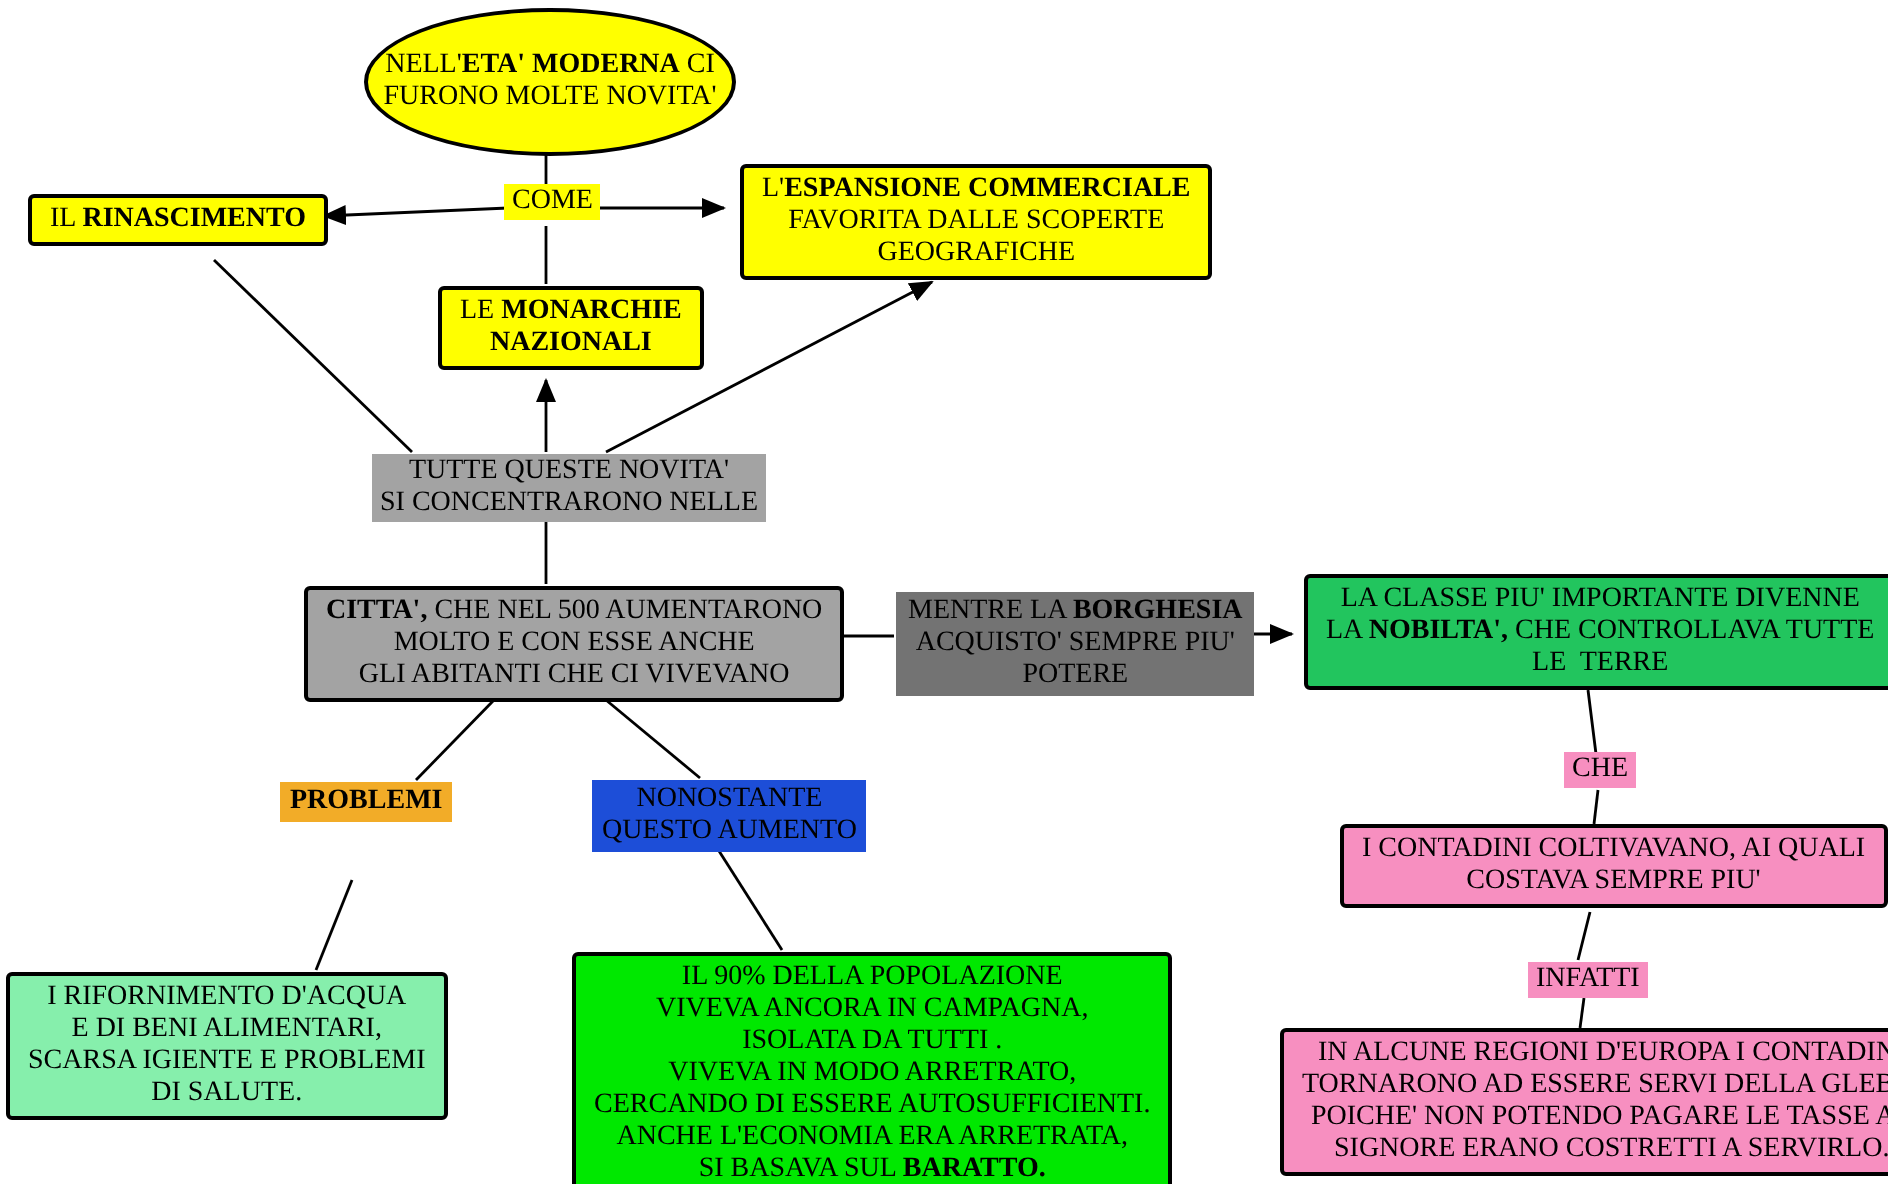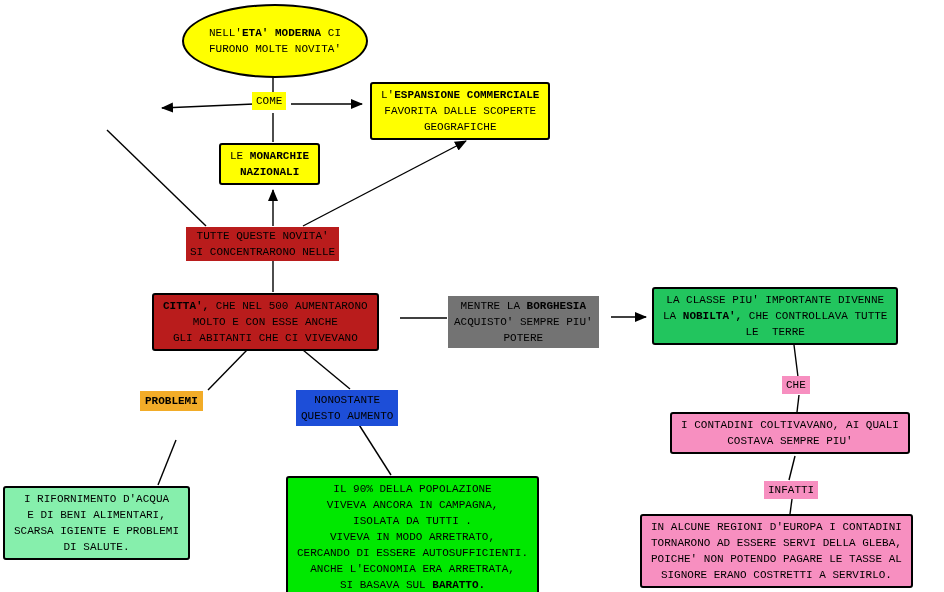--- a/index.html
+++ b/index.html
@@ -1,34 +1,34 @@
 <!DOCTYPE html>
 <html><head>
 <meta charset="utf-8">
 <style>
   html,body{margin:0;padding:0;background:#fff;}
   .stage{
     position:relative;width:944px;height:592px;background:#ffffff;overflow:hidden;
-    font-family:Liberation Mono, monospace;font-size:11px;color:#000;
+    font-family:Liberation Serif, serif;font-size:14px;color:#000;
   }
   .connectors{position:absolute;left:0;top:0;width:944px;height:592px;}
   .node{
     position:absolute;text-align:center;white-space:pre;line-height:16px;
     box-sizing:border-box;
   }
   .box{border:2px solid #000;border-radius:3px;padding:3px 9px;}
   .sharp{padding:2px 6px;}
   .flat{padding:1px 4px;}
   .ellipse{
     border:2px solid #000;border-radius:50%;width:186px;height:74px;
     display:flex;align-items:center;justify-content:center;padding:0;
   }
   .ellipse .txt{white-space:pre;text-align:center;}
   .c-yellow{background:#FFFF00;}
-  .c-pale{background:#b91c1c;}
+  .c-pale{background:#a3a3a3;}
   .c-red{background:#737373;}
   .c-magenta{background:#22c55e;}
   .c-pink{background:#F78FC0;}
   .c-orangeL{background:#F2AC28;}
   .c-orangeB{background:#86efac;}
   .c-greenL{background:#1d4ed8;}
   .c-greenB{background:#00E800;}
   b{font-weight:bold;}
 </style>
 </head>
@@ -62,20 +62,21 @@
     <line x1="356" y1="420" x2="391" y2="475" stroke="#000" stroke-width="1.4"></line>
   </svg>
 
   <div class="node ellipse c-yellow" style="left:182px;top:4px">
     <div class="txt"><span>NELL'</span><b>ETA' MODERNA</b><span> CI
 FURONO MOLTE NOVITA'</span></div>
   </div>
 
   <div class="node flat c-yellow" style="left:252px;top:92px">COME</div>
 
+  <div class="node box c-yellow" style="left:14px;top:97px"><span>IL </span><b>RINASCIMENTO</b></div>
 
   <div class="node box c-yellow" style="left:370px;top:82px"><span>L'</span><b>ESPANSIONE COMMERCIALE</b><span>
 FAVORITA DALLE SCOPERTE
 GEOGRAFICHE</span></div>
 
   <div class="node box c-yellow" style="left:219px;top:143px"><span>LE </span><b>MONARCHIE
 NAZIONALI</b></div>
 
   <div class="node flat c-pale" style="left:186px;top:227px">TUTTE QUESTE NOVITA'
 SI CONCENTRARONO NELLE</div>

